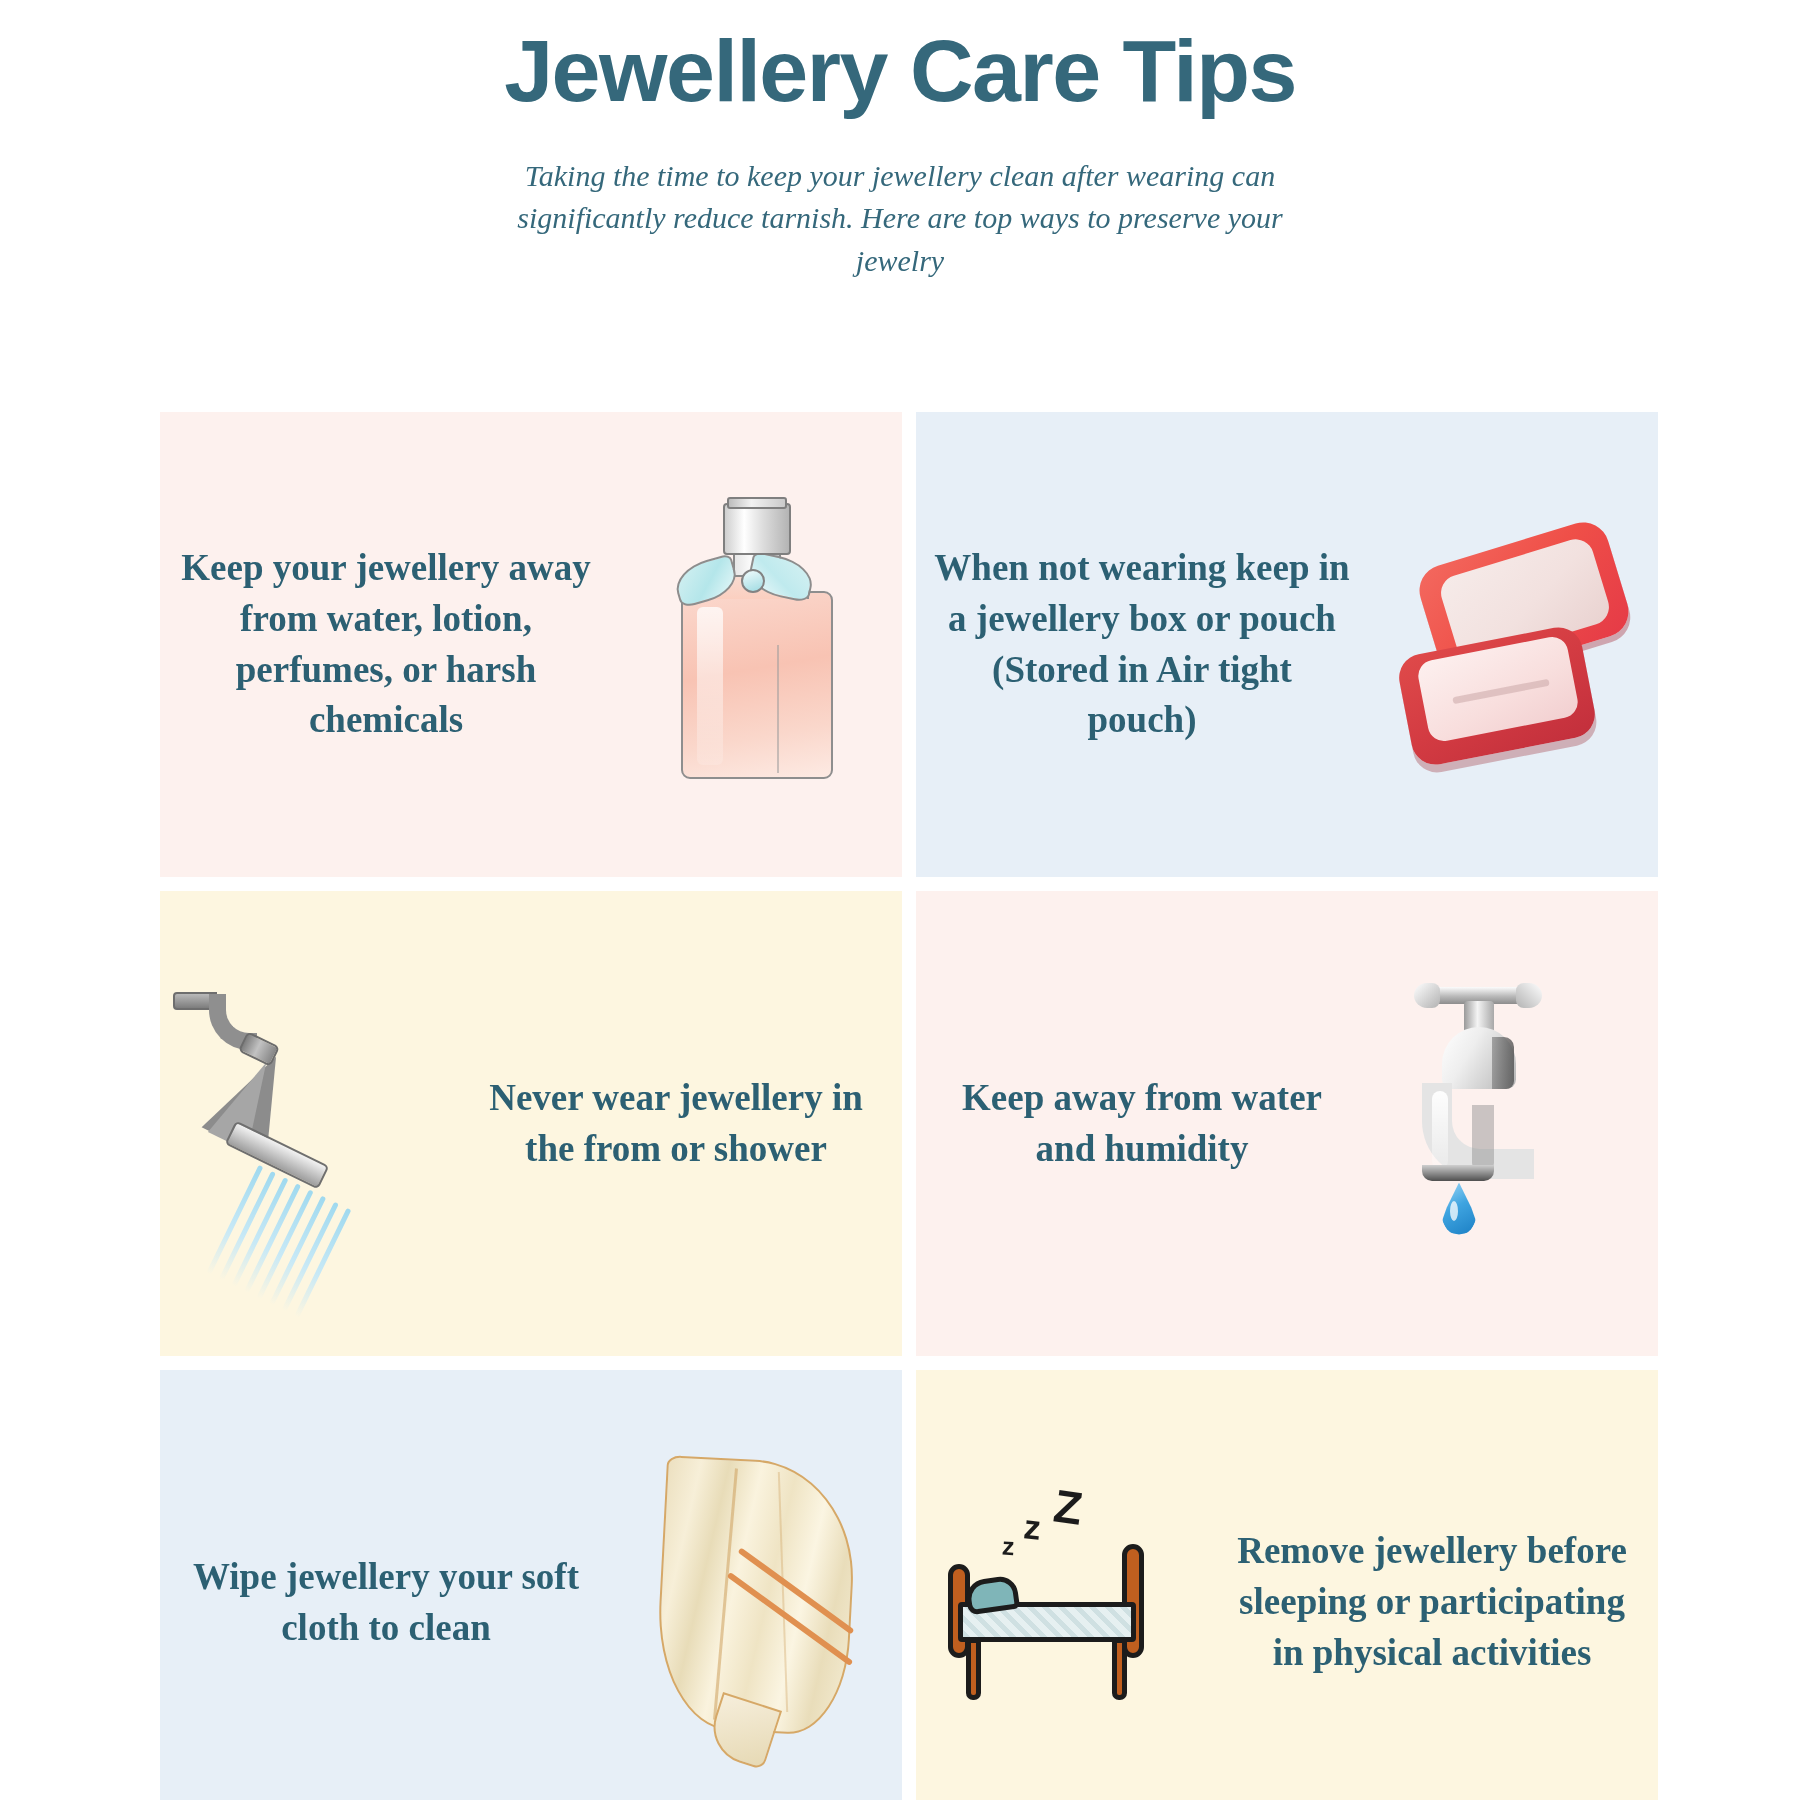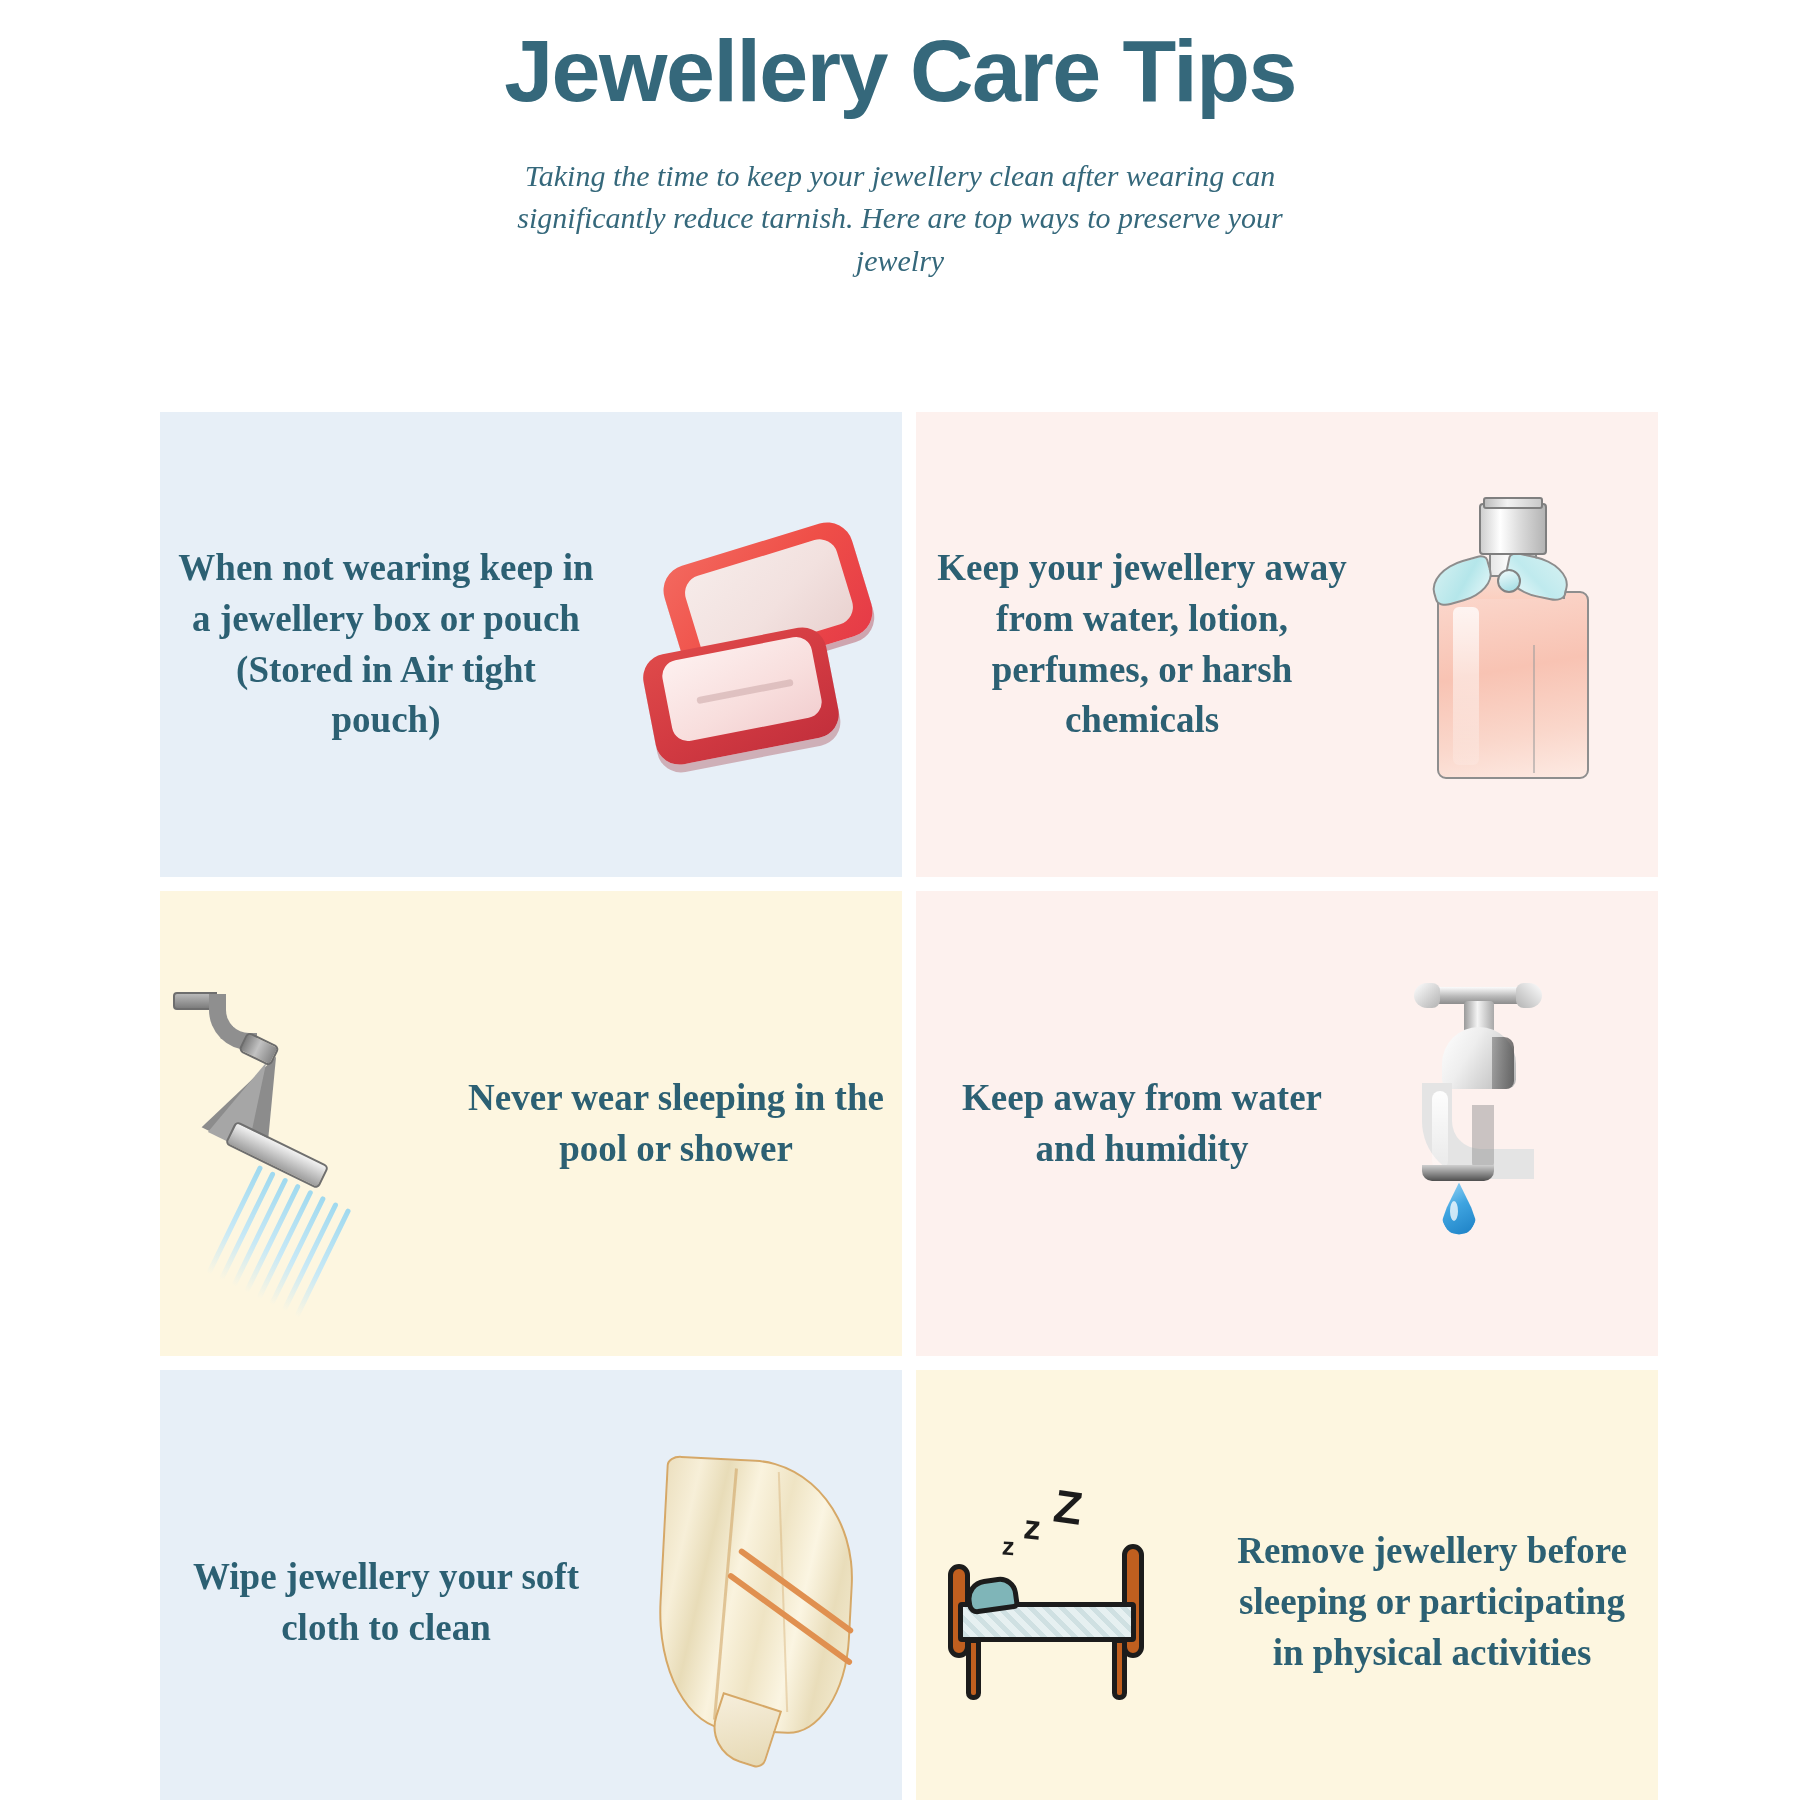--- a/index.html
+++ b/index.html
@@ -442,54 +442,54 @@
 <body>
 
 <div class="page">
 
   <div class="header">
     <h1 class="page-title" style="color: rgb(53, 104, 123);">Jewellery Care Tips</h1>
     <p class="page-subtitle" style="color: rgb(53, 104, 123);">Taking the time to keep your jewellery clean after wearing can significantly reduce tarnish. Here are top ways to preserve your jewelry</p>
   </div>
 
   <div class="grid">
-
-    <div class="card text-left" id="card-1" style="background: rgb(231, 239, 247);">
-      <div class="card-text">When not wearing keep in a jewellery box or pouch (Stored in Air tight pouch)</div>
-      <div class="card-art">
-        <div class="ringbox">
-          <div class="lid-outer"></div>
-          <div class="lid-inner"></div>
-          <div class="base-outer"></div>
-          <div class="base-inner"></div>
-          <div class="slot"></div>
-        </div>
-      </div>
-    </div>
 
     <div class="card text-left" id="card-0" style="background: rgb(253, 241, 238);">
       <div class="card-text">Keep your jewellery away from water, lotion, perfumes, or harsh chemicals</div>
       <div class="card-art">
         <div class="perfume">
           <div class="p-body"></div>
           <div class="p-shine"></div>
           <div class="p-shine2"></div>
           <div class="p-shoulder"></div>
           <div class="p-neck"></div>
           <div class="p-bow-l"></div>
           <div class="p-bow-r"></div>
           <div class="p-bow-knot"></div>
           <div class="p-cap"></div>
           <div class="p-cap-top"></div>
         </div>
       </div>
     </div>
 
+    <div class="card text-left" id="card-1" style="background: rgb(231, 239, 247);">
+      <div class="card-text">When not wearing keep in a jewellery box or pouch (Stored in Air tight pouch)</div>
+      <div class="card-art">
+        <div class="ringbox">
+          <div class="lid-outer"></div>
+          <div class="lid-inner"></div>
+          <div class="base-outer"></div>
+          <div class="base-inner"></div>
+          <div class="slot"></div>
+        </div>
+      </div>
+    </div>
+
     <div class="card text-right" id="card-2" style="background: rgb(253, 246, 224);">
-      <div class="card-text">Never wear sleeping in the pool or shower</div>
+      <div class="card-text">Never wear jewellery in the from or shower</div>
       <div class="card-art">
         <div class="shower">
           <div class="arm"></div>
           <div class="elbow"></div>
           <div class="cone"></div>
           <div class="cone-shade"></div>
           <div class="collar"></div>
           <div class="faceplate"></div>
           <div class="spray">
             <i style="left:2px;"></i>

